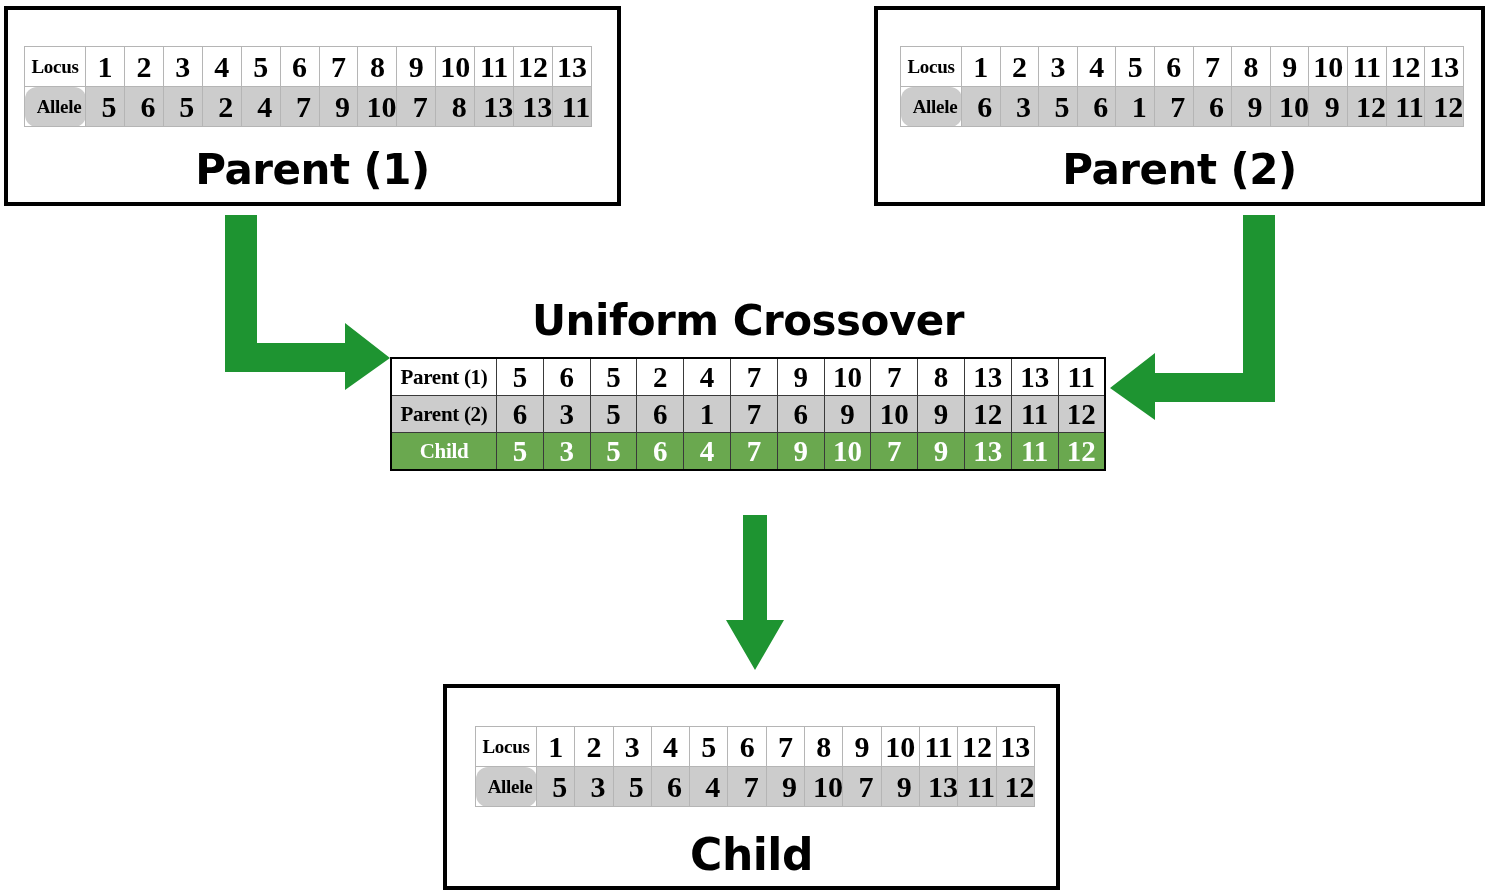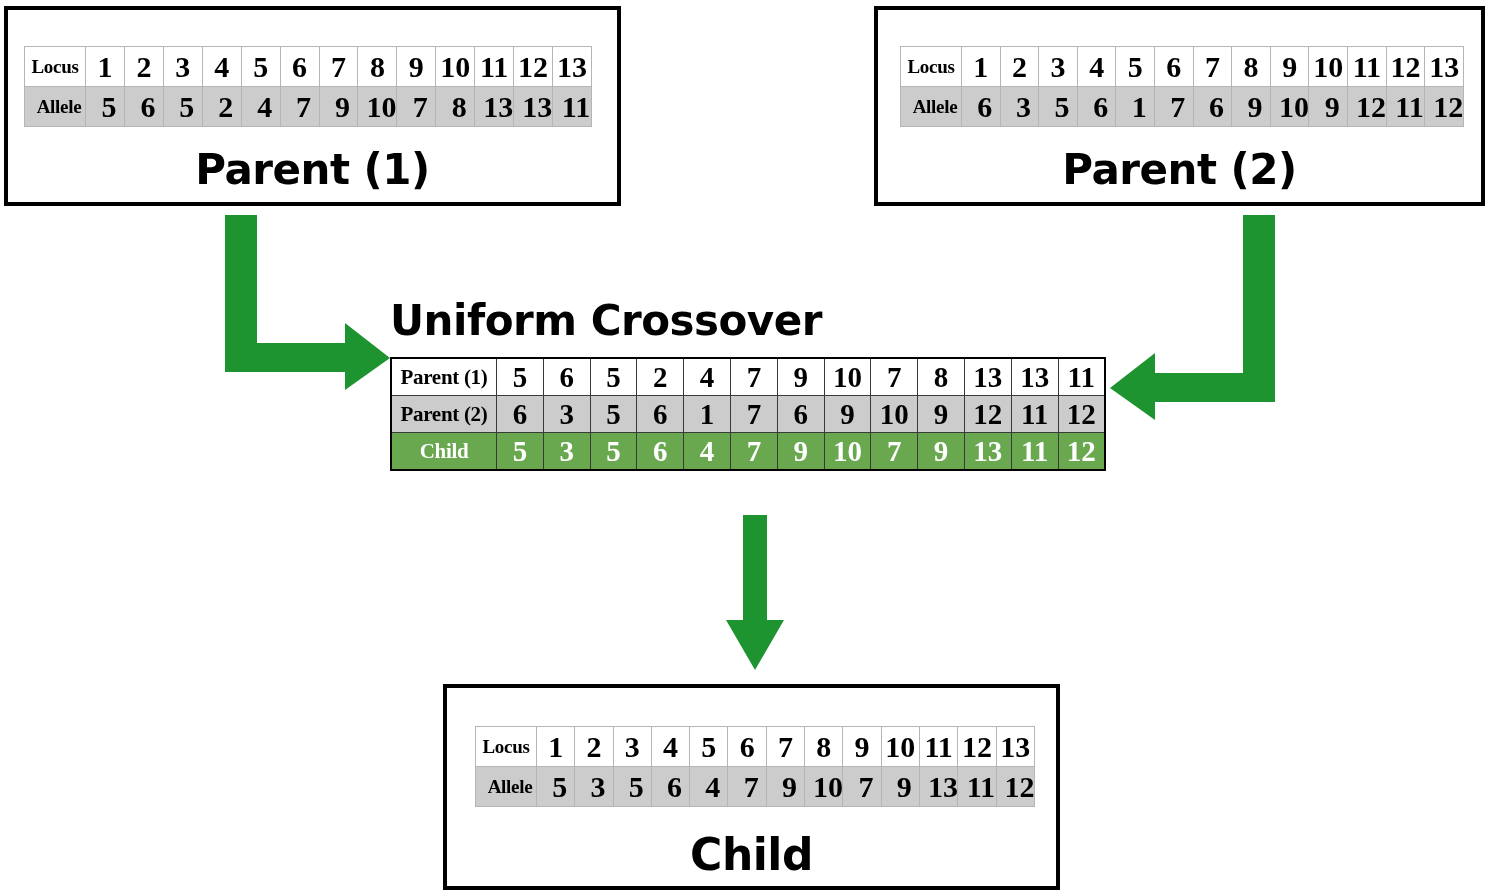--- a/index.html
+++ b/index.html
@@ -51,41 +51,42 @@
     border: 1px solid #b5b5b5;
     text-align: center;
     font-weight: bold;
     color: #000;
     padding: 0;
   }
   .la-table .rowlabel {
     font-size: 19px;
     width: 60px;
     letter-spacing: -0.3px;
+    border-radius: 12px;
   }
   .la-table .val {
     font-size: 30px;
     line-height: 1;
   }
   .la-table tr.locus-row td { background: #ffffff; height: 39px; }
   .la-table tr.allele-row td { background: #cccccc; height: 39px; padding-left: 8px; }
   .la-table tr.locus-row td.rowlabel { background: #ffffff; }
   .la-table tr.allele-row td.rowlabel { background: #cccccc; }
 
   #tbl-parent1 { left: 16px;  top: 36px; width: 568px; }
   #tbl-parent2 { left: 22px;  top: 36px; width: 564px; }
   #tbl-child   { left: 28px;  top: 38px; width: 560px; }
 
   
   #crossover-title {
     position: absolute;
     left: 390px;
     top: 296px;
     width: 716px;
-    text-align: left;
+    text-align: center;
     font-family: "DejaVu Sans", sans-serif;
     font-weight: bold;
     font-size: 42px;
     color: #000000;
     letter-spacing: -0.5px;
   }
 
   #crossover-table {
     position: absolute;
     left: 390px;

